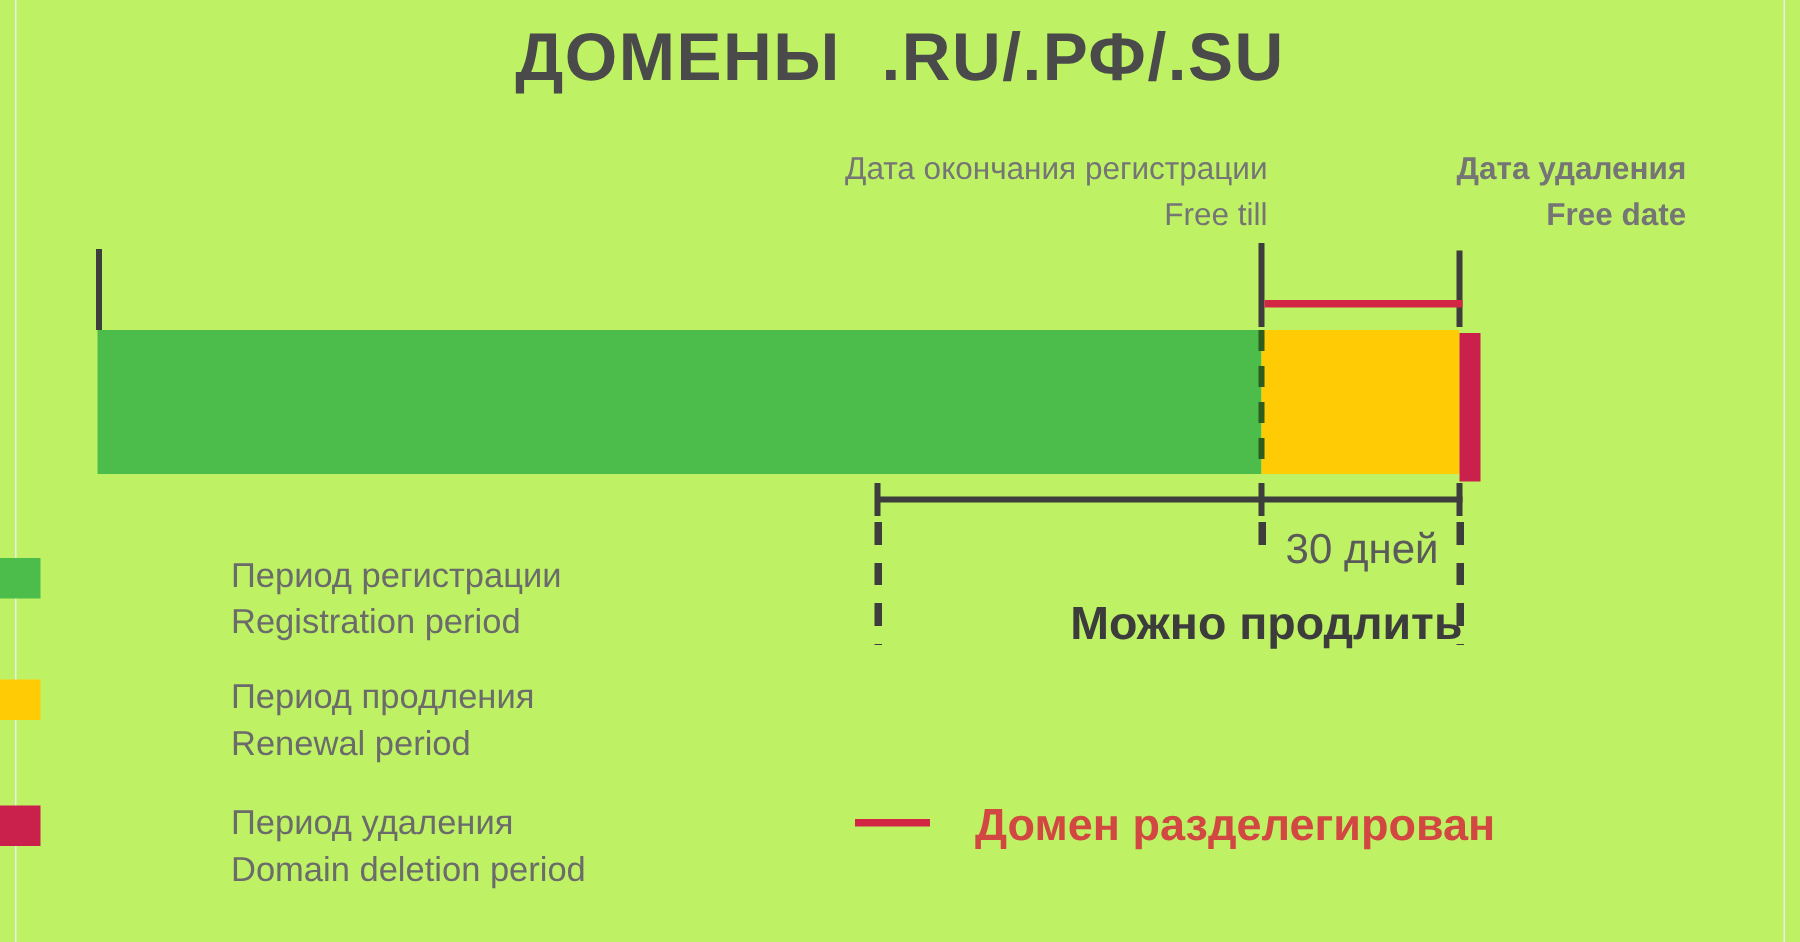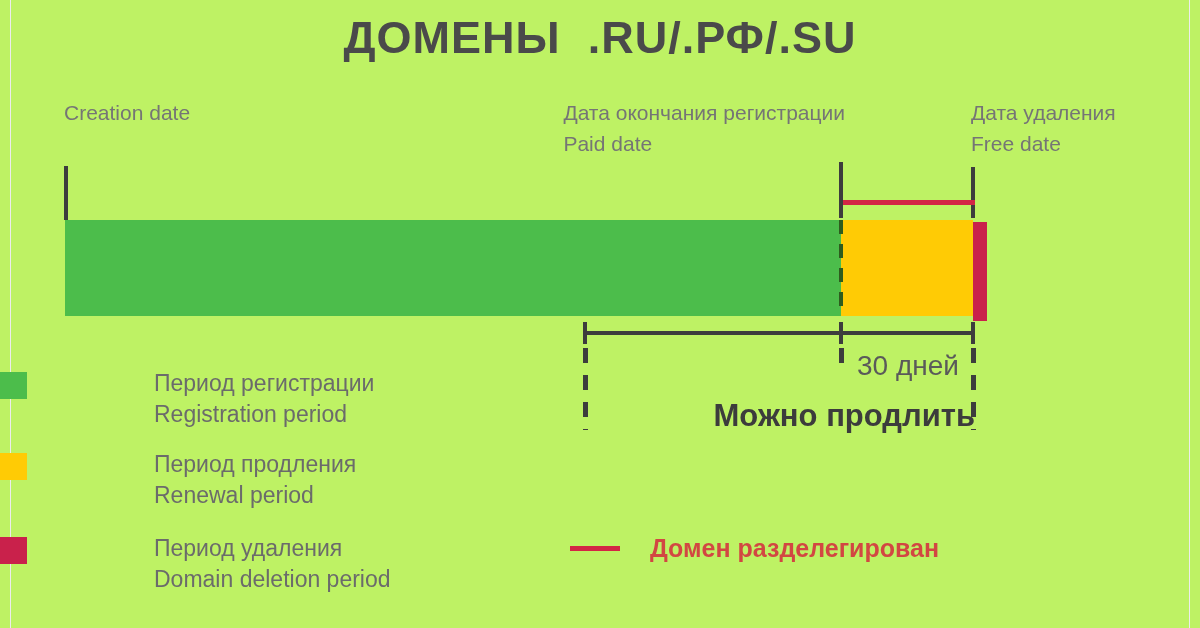--- a/index.html
+++ b/index.html
@@ -21,22 +21,22 @@
     letter-spacing:1px;white-space:pre;
   }
 
   .date-label{
     position:absolute;top:97px;
     font-size:21px;line-height:31px;color:#757575;
   }
   .date-label .ru{white-space:nowrap;}
   .date-label .en{white-space:nowrap;}
   .dl-left{left:64px;text-align:left;}
-  .dl-center{right:355px;text-align:left;}
-  .dl-right{left:971px;text-align:left;}
+  .dl-center{right:355px;text-align:right;}
+  .dl-right{left:971px;text-align:right;font-weight:bold;}
 
   .tick{position:absolute;width:4px;background:#3d3d3d;}
   .tick-creation{left:64px;top:166px;height:54px;}
   .tick-paidtill{left:839px;top:162px;height:56px;}
   .tick-freedate{left:971px;top:167px;height:51px;}
 
   .redline-top{position:absolute;left:843px;top:200px;width:132px;height:5px;background:var(--redline);}
 
   .seg{position:absolute;top:220px;height:96px;}
   .seg-green{left:65px;width:776px;background:var(--green);}
@@ -80,40 +80,39 @@
     position:absolute;left:118px;
     font-size:23px;line-height:31px;color:#6b6b6b;white-space:nowrap;margin-left:36px;
   }
   .lt-1{top:368px;}
   .lt-2{top:449px;}
   .lt-3{top:533px;}
 
   .deleg-line{position:absolute;left:570px;top:546px;width:50px;height:5px;background:var(--redline);}
   .deleg-label{
     position:absolute;left:650px;top:534px;
-    font-size:25px;font-weight:bold;color:#d24742;white-space:nowrap;
+    font-size:30px;font-weight:bold;color:#d24742;white-space:nowrap;
   }
 </style>
 </head>
 <body>
 
 <div class="canvas">
 
   <div class="edge-line edge-left"></div>
   <div class="edge-line edge-right"></div>
 
   <h1 class="title">ДОМЕНЫ  .RU/.РФ/.SU</h1>
 
   <div class="date-label dl-left">
-    <div class="en">Creation date</div>
   </div>
 
   <div class="date-label dl-center">
     <div class="ru">Дата окончания регистрации</div>
-    <div class="en">Paid date</div>
+    <div class="en">Free till</div>
   </div>
 
   <div class="date-label dl-right">
     <div class="ru">Дата удаления</div>
     <div class="en">Free date</div>
   </div>
 
   <div class="tick tick-creation"></div>
   <div class="tick tick-paidtill"></div>
   <div class="tick tick-freedate"></div>

